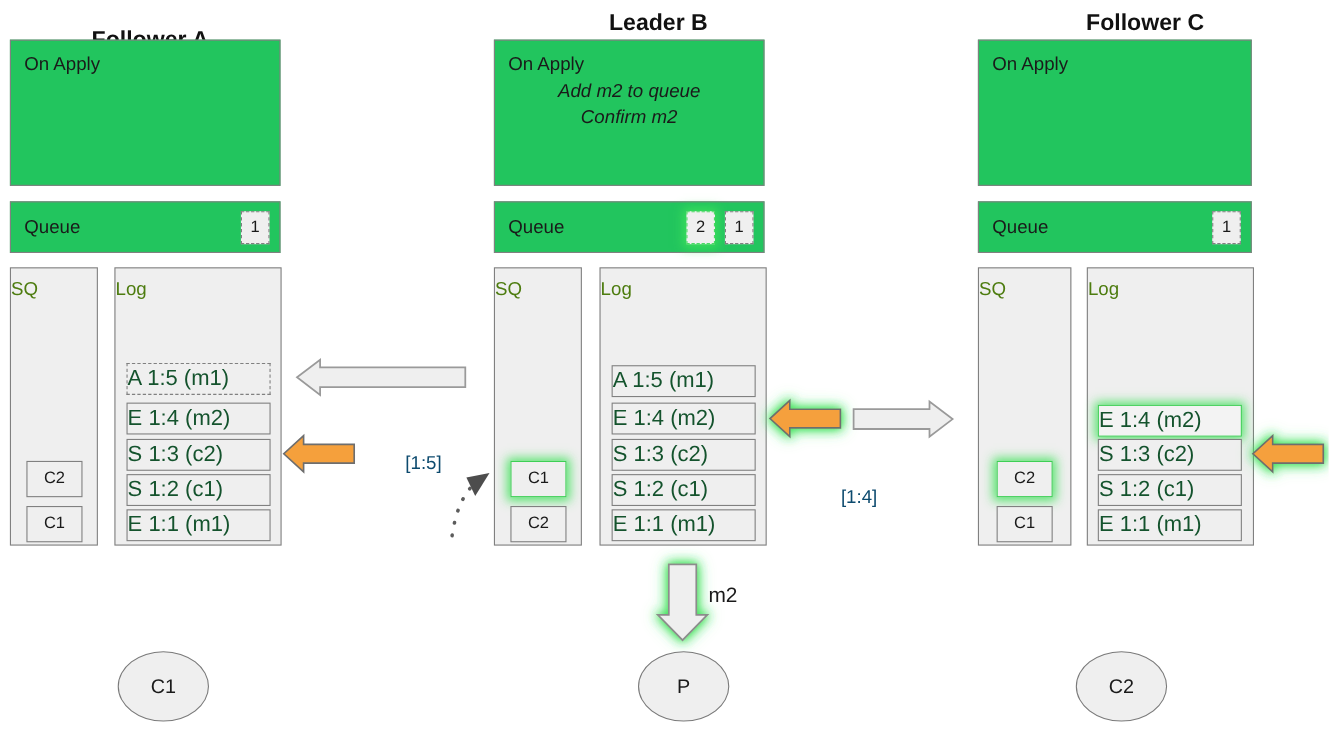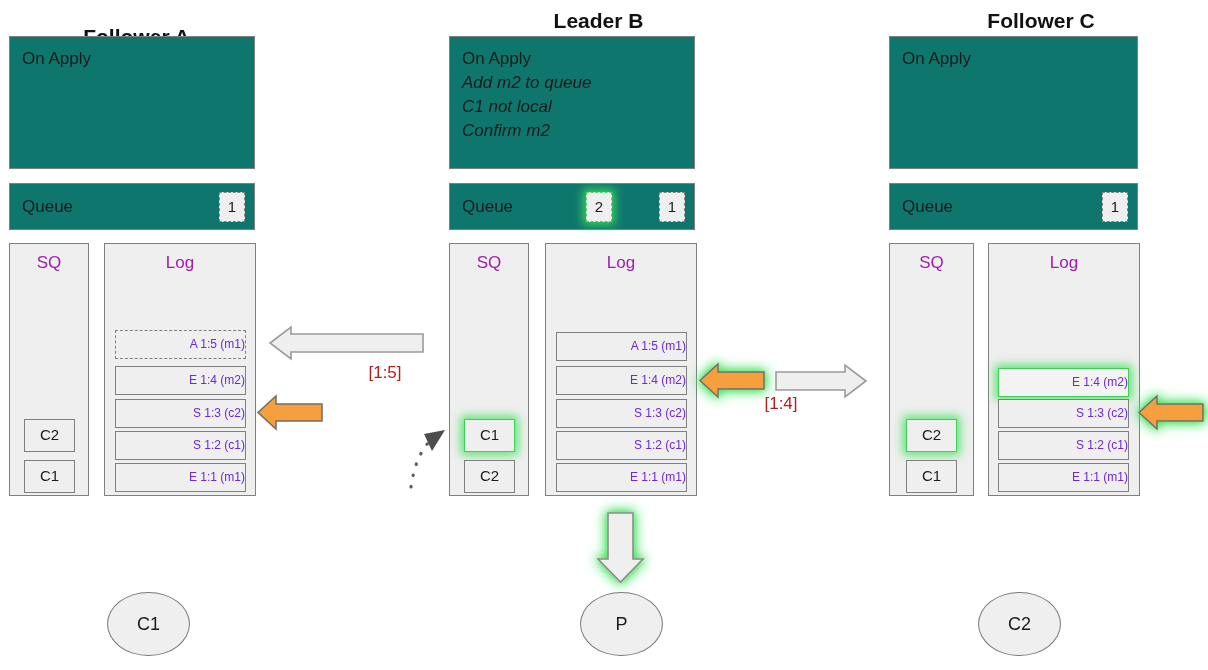--- a/index.html
+++ b/index.html
@@ -11,50 +11,50 @@
   .abs{position:absolute;box-sizing:border-box;}
 
   
   .col-title{
     font-size:21px;font-weight:bold;text-align:center;color:#111;
     line-height:26px;
   }
 
   
   .panel{
-    background:#0f766e;border:1.6px solid #808080;
+    background:#22c55e;border:1.6px solid #808080;
   }
   .onapply{
     padding:10px 12px 0 12px;
   }
   .onapply .line1{font-size:17px;line-height:24px;color:#1a1a1a;}
-  .onapply .ital{font-size:17px;line-height:24px;font-style:italic;color:#1a1a1a;}
+  .onapply .ital{font-size:17px;line-height:24px;font-style:italic;color:#1a1a1a;text-align:center;}
 
   .queue{
-    display:flex;align-items:center;gap:38px;
+    display:flex;align-items:center;
   }
   .queue .qlabel{font-size:17px;margin-left:12px;flex:1;}
   .qbox{
     width:26px;height:30px;border:1.6px dashed #808080;background:#efefef;
     display:flex;align-items:center;justify-content:center;
     font-size:15px;color:#1a1a1a;margin-right:9px;box-sizing:border-box;
   }
   .qbox.glow{
     border-color:#4cd964;
     box-shadow:0 0 9px 3px rgba(64,226,90,0.85);
   }
 
   
   .colbox{background:#efefef;border:1.6px solid #808080;}
   .colhead{
-    text-align:center;font-size:17px;padding-top:9px;color:#a21caf;
+    font-size:17px;padding-top:9px;color:#4d7c0f;
   }
   .entry{
     border:1.6px solid #808080;background:#efefef;
-    font-size:12px;text-align:right;color:#6d28d9;
+    font-size:20px;text-align:left;color:#14532d;
     box-sizing:border-box;
   }
   .entry.dashed{border-style:dashed;}
   .entry.glow{
     border-color:#3ecf55;
     box-shadow:0 0 9px 3px rgba(64,226,90,0.85);
     background:#f3f3f3;
   }
   .sqitem{
     border:1.6px solid #808080;background:#efefef;
@@ -66,21 +66,21 @@
   }
 
   
   .ellipse{
     border:1.6px solid #7a7a7a;background:#efefef;border-radius:50%;
     display:flex;align-items:center;justify-content:center;
     font-size:18px;color:#1a1a1a;
   }
 
   
-  .arrowlabel{font-size:17px;color:#b91c1c;text-align:center;}
+  .arrowlabel{font-size:17px;color:#0c4a6e;text-align:center;margin-top:48px;}
 
   .svgwrap{position:absolute;left:0;top:0;pointer-events:none;}
 </style>
 </head>
 <body>
 
 <div class="abs col-title" style="left:9px;top:24px;width:255px;">Follower A</div>
 <div class="abs col-title" style="left:475px;top:8px;width:247px;">Leader B</div>
 <div class="abs col-title" style="left:916px;top:8px;width:250px;">Follower C</div>
 
@@ -104,21 +104,20 @@
 </div>
 <div class="abs entry dashed" style="left:115px;top:330px;width:131px;height:29px;line-height:26px;">A 1:5 (m1)</div>
 <div class="abs entry" style="left:115px;top:366px;width:131px;height:29px;line-height:26px;">E 1:4 (m2)</div>
 <div class="abs entry" style="left:115px;top:399px;width:131px;height:29px;line-height:26px;">S 1:3 (c2)</div>
 <div class="abs entry" style="left:115px;top:431px;width:131px;height:29px;line-height:26px;">S 1:2 (c1)</div>
 <div class="abs entry" style="left:115px;top:463px;width:131px;height:29px;line-height:26px;">E 1:1 (m1)</div>
 
 <div class="abs panel onapply" style="left:449px;top:36px;width:246px;height:133px;">
   <div class="line1">On Apply</div>
   <div class="ital">Add m2 to queue</div>
-  <div class="ital">C1 not local</div>
   <div class="ital">Confirm m2</div>
 </div>
 
 <div class="abs panel queue" style="left:449px;top:183px;width:246px;height:47px;">
   <div class="qlabel">Queue</div>
   <div class="qbox glow">2</div>
   <div class="qbox">1</div>
 </div>
 
 <div class="abs colbox" style="left:449px;top:243px;width:80px;height:253px;">
@@ -193,17 +192,18 @@
   </g>
 
   <g filter="url(#greenGlow)">
     <path d="M 608,513 L 633,513 L 633,559 L 643,559 L 620.5,582 L 598,559 L 608,559 Z" fill="#efefef" stroke="#8c8c8c" stroke-width="1.6" stroke-linejoin="miter"></path>
   </g>
 </svg>
 
 <div class="abs arrowlabel" style="left:340px;top:363px;width:90px;">[1:5]</div>
 <div class="abs arrowlabel" style="left:736px;top:394px;width:90px;">[1:4]</div>
 <div class="abs" style="left:644px;top:528px;width:140px;font-size:19px;line-height:28px;color:#1a1a1a;">
+  <div>m2</div>
 </div>
 
 <div class="abs ellipse" style="left:107px;top:592px;width:83px;height:64px;">C1</div>
 <div class="abs ellipse" style="left:580px;top:592px;width:83px;height:64px;">P</div>
 <div class="abs ellipse" style="left:978px;top:592px;width:83px;height:64px;">C2</div>
 
 </body></html>

